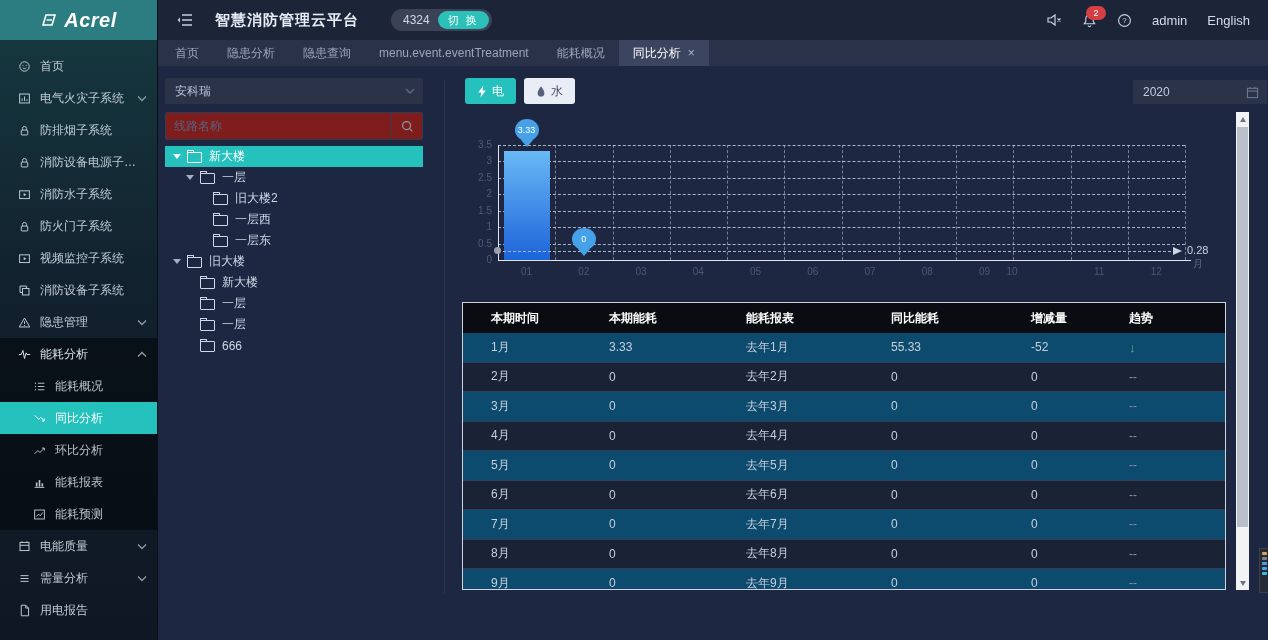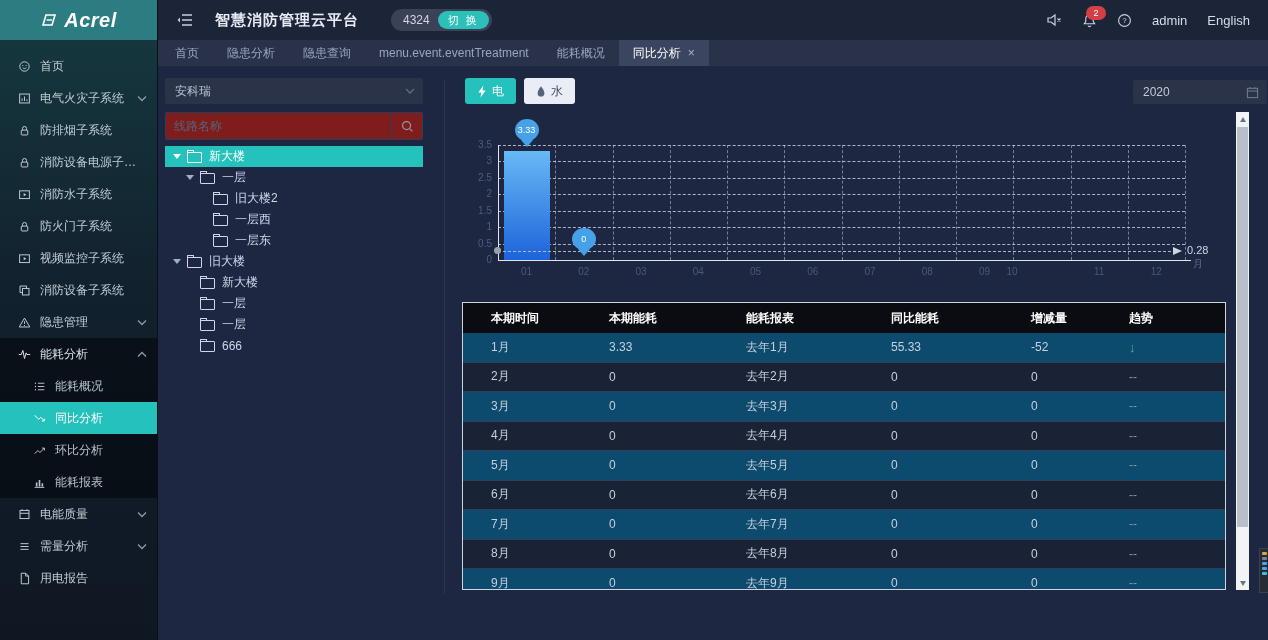--- a/index.html
+++ b/index.html
@@ -286,20 +286,29 @@
           <div class="sub-item">
             <span style="display: flex;">
               <svg width="13" height="13" viewBox="0 0 16 16">
                 <path d="M2 14h12" fill="none" stroke="currentColor" stroke-width="1.2"></path>
                 <rect x="3.5" y="8" width="2" height="5" fill="currentColor"></rect>
                 <rect x="7" y="5" width="2" height="8" fill="currentColor"></rect>
                 <rect x="10.5" y="9" width="2" height="4" fill="currentColor"></rect>
               </svg>
             </span>
             <span class="lab">能耗报表</span>
+          </div>
+          <div class="sub-item">
+            <span style="display: flex;">
+              <svg width="13" height="13" viewBox="0 0 16 16">
+                <rect x="2" y="2.5" width="12" height="11" fill="none" stroke="currentColor" stroke-width="1.2"></rect>
+                <path d="M4 10.5 7 7.5 9 9.5 12 5.5" fill="none" stroke="currentColor" stroke-width="1.2"></path>
+              </svg>
+            </span>
+            <span class="lab">能耗预测</span>
           </div>
         </div>
         <div class="side-item">
           <span style="display: flex;">
             <svg width="13" height="13" viewBox="0 0 16 16">
               <rect x="2.5" y="3" width="11" height="10" fill="none" stroke="currentColor" stroke-width="1.2"></rect>
               <path d="M2.5 6.5h11M5 3V1.5M11 3V1.5" fill="none" stroke="currentColor" stroke-width="1.2"></path>
             </svg>
           </span>
           <span class="lab">电能质量</span>

